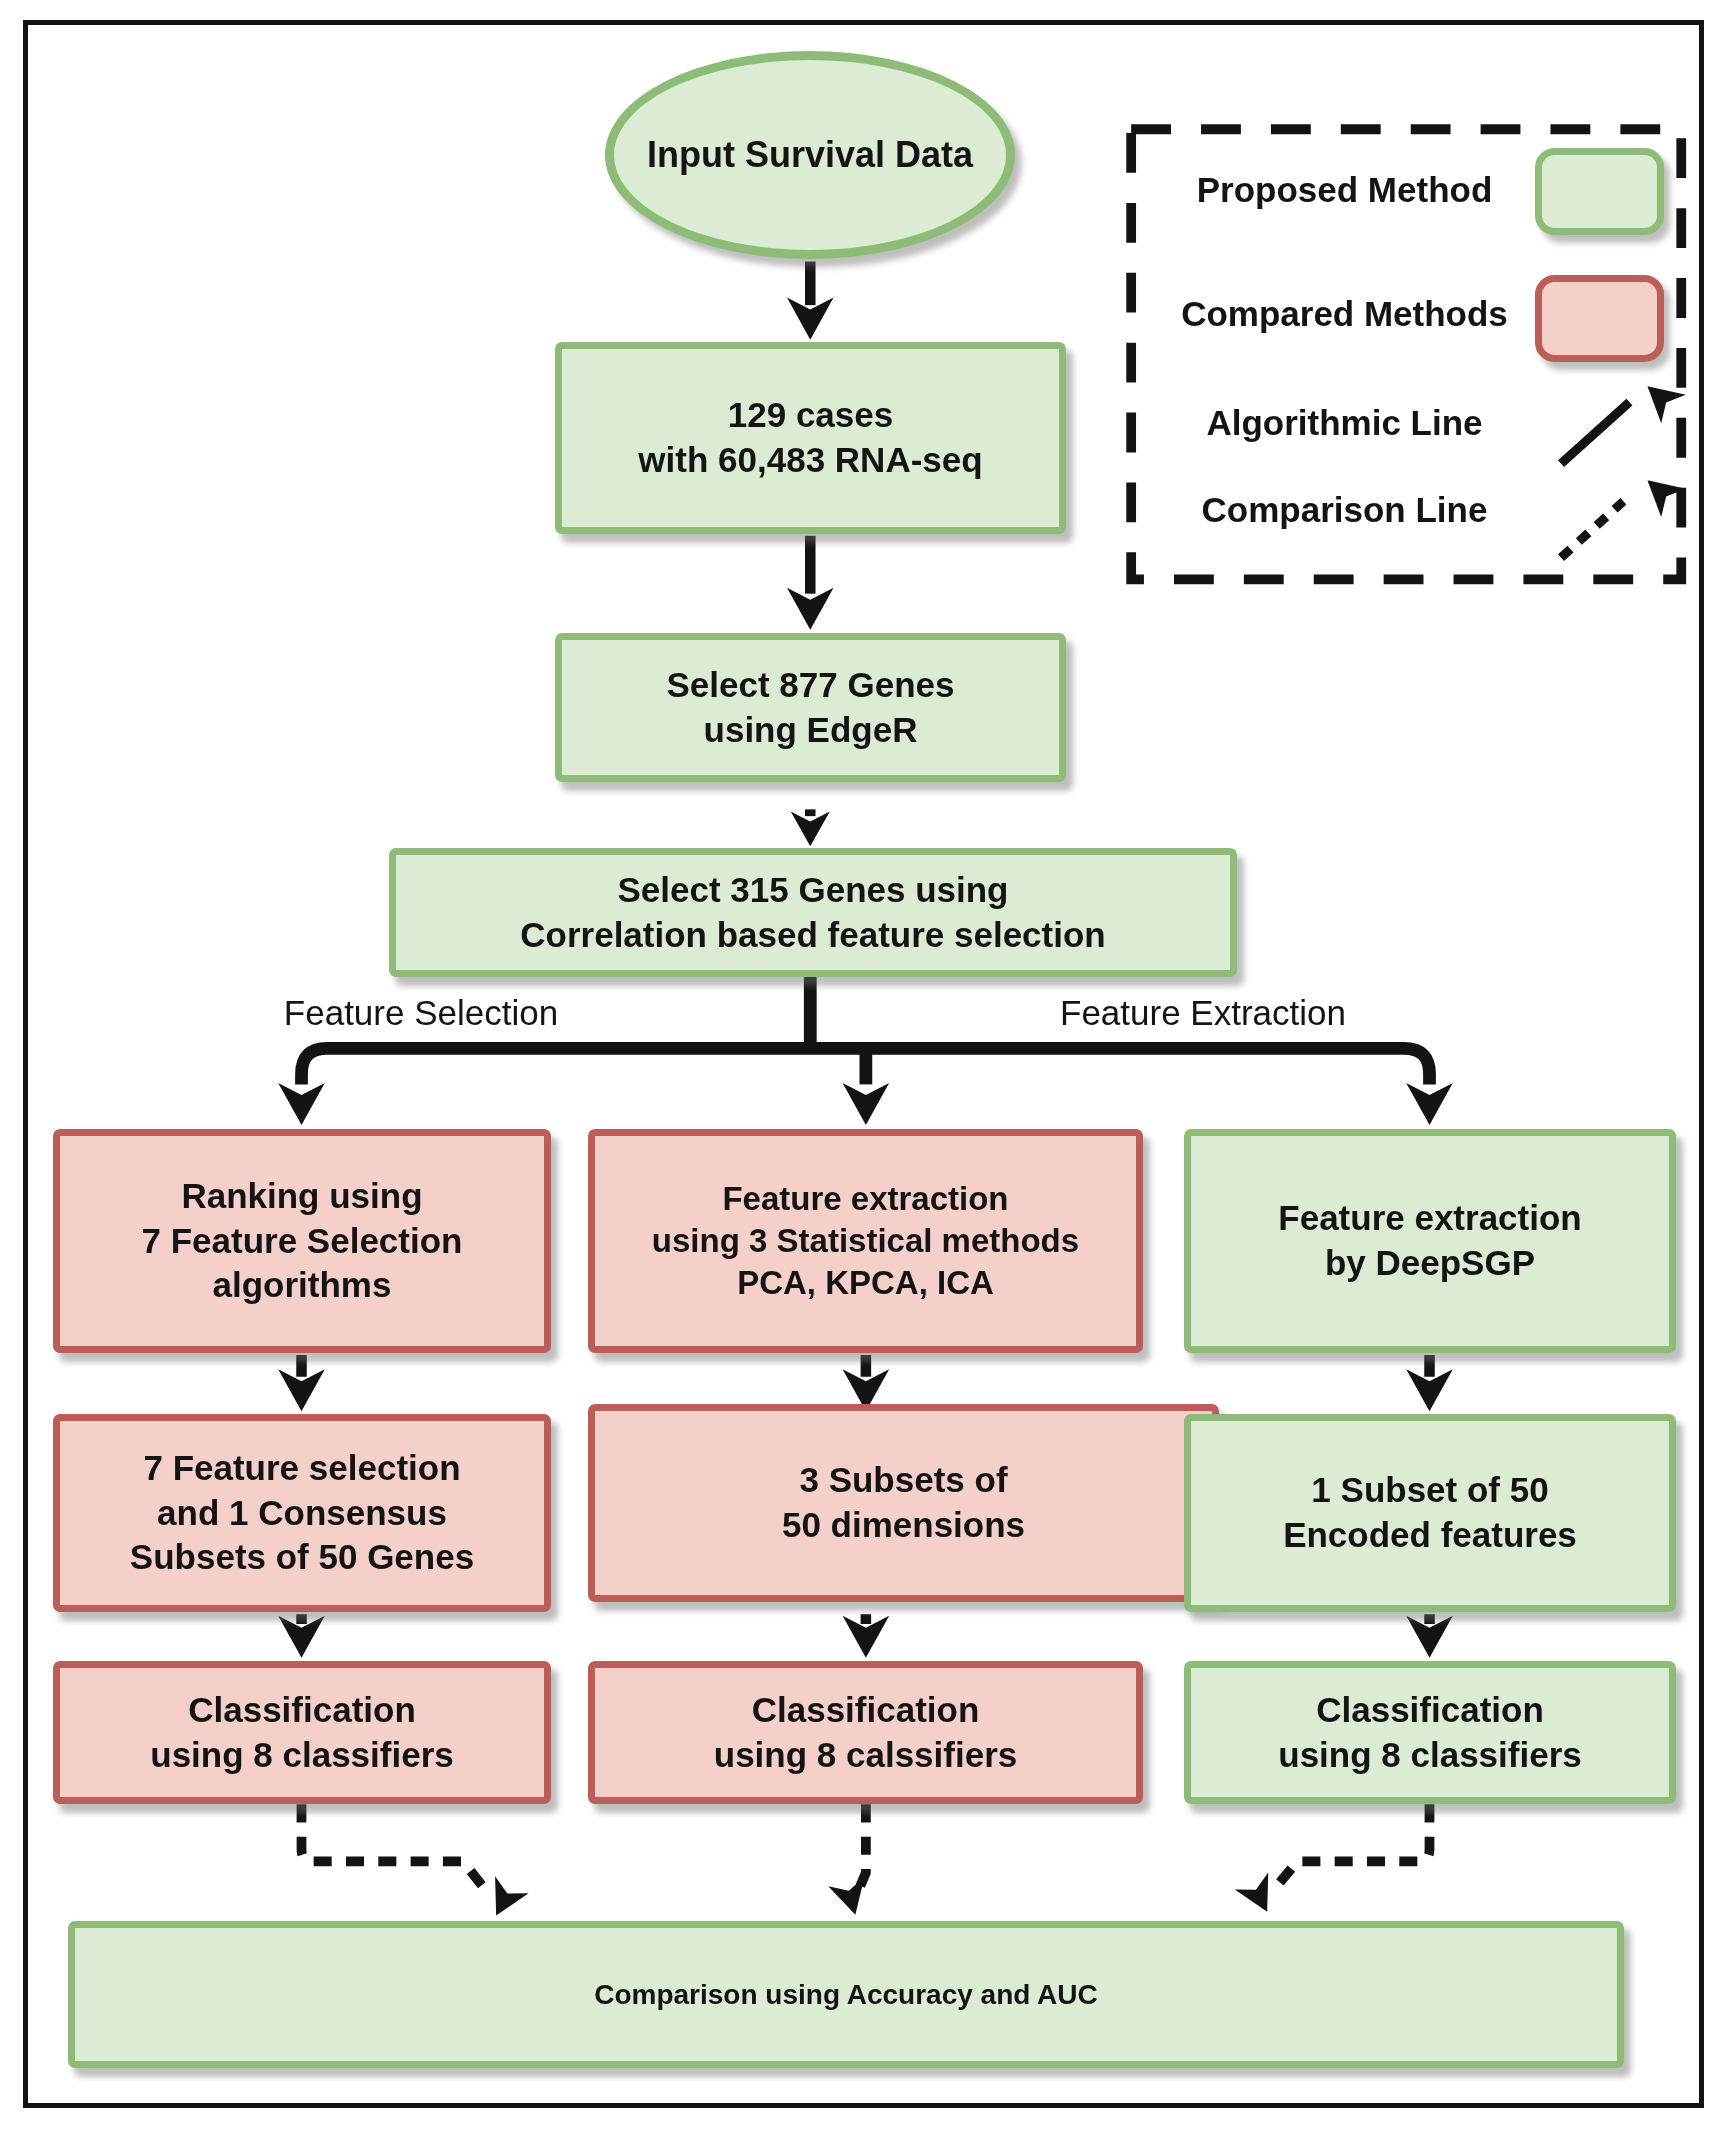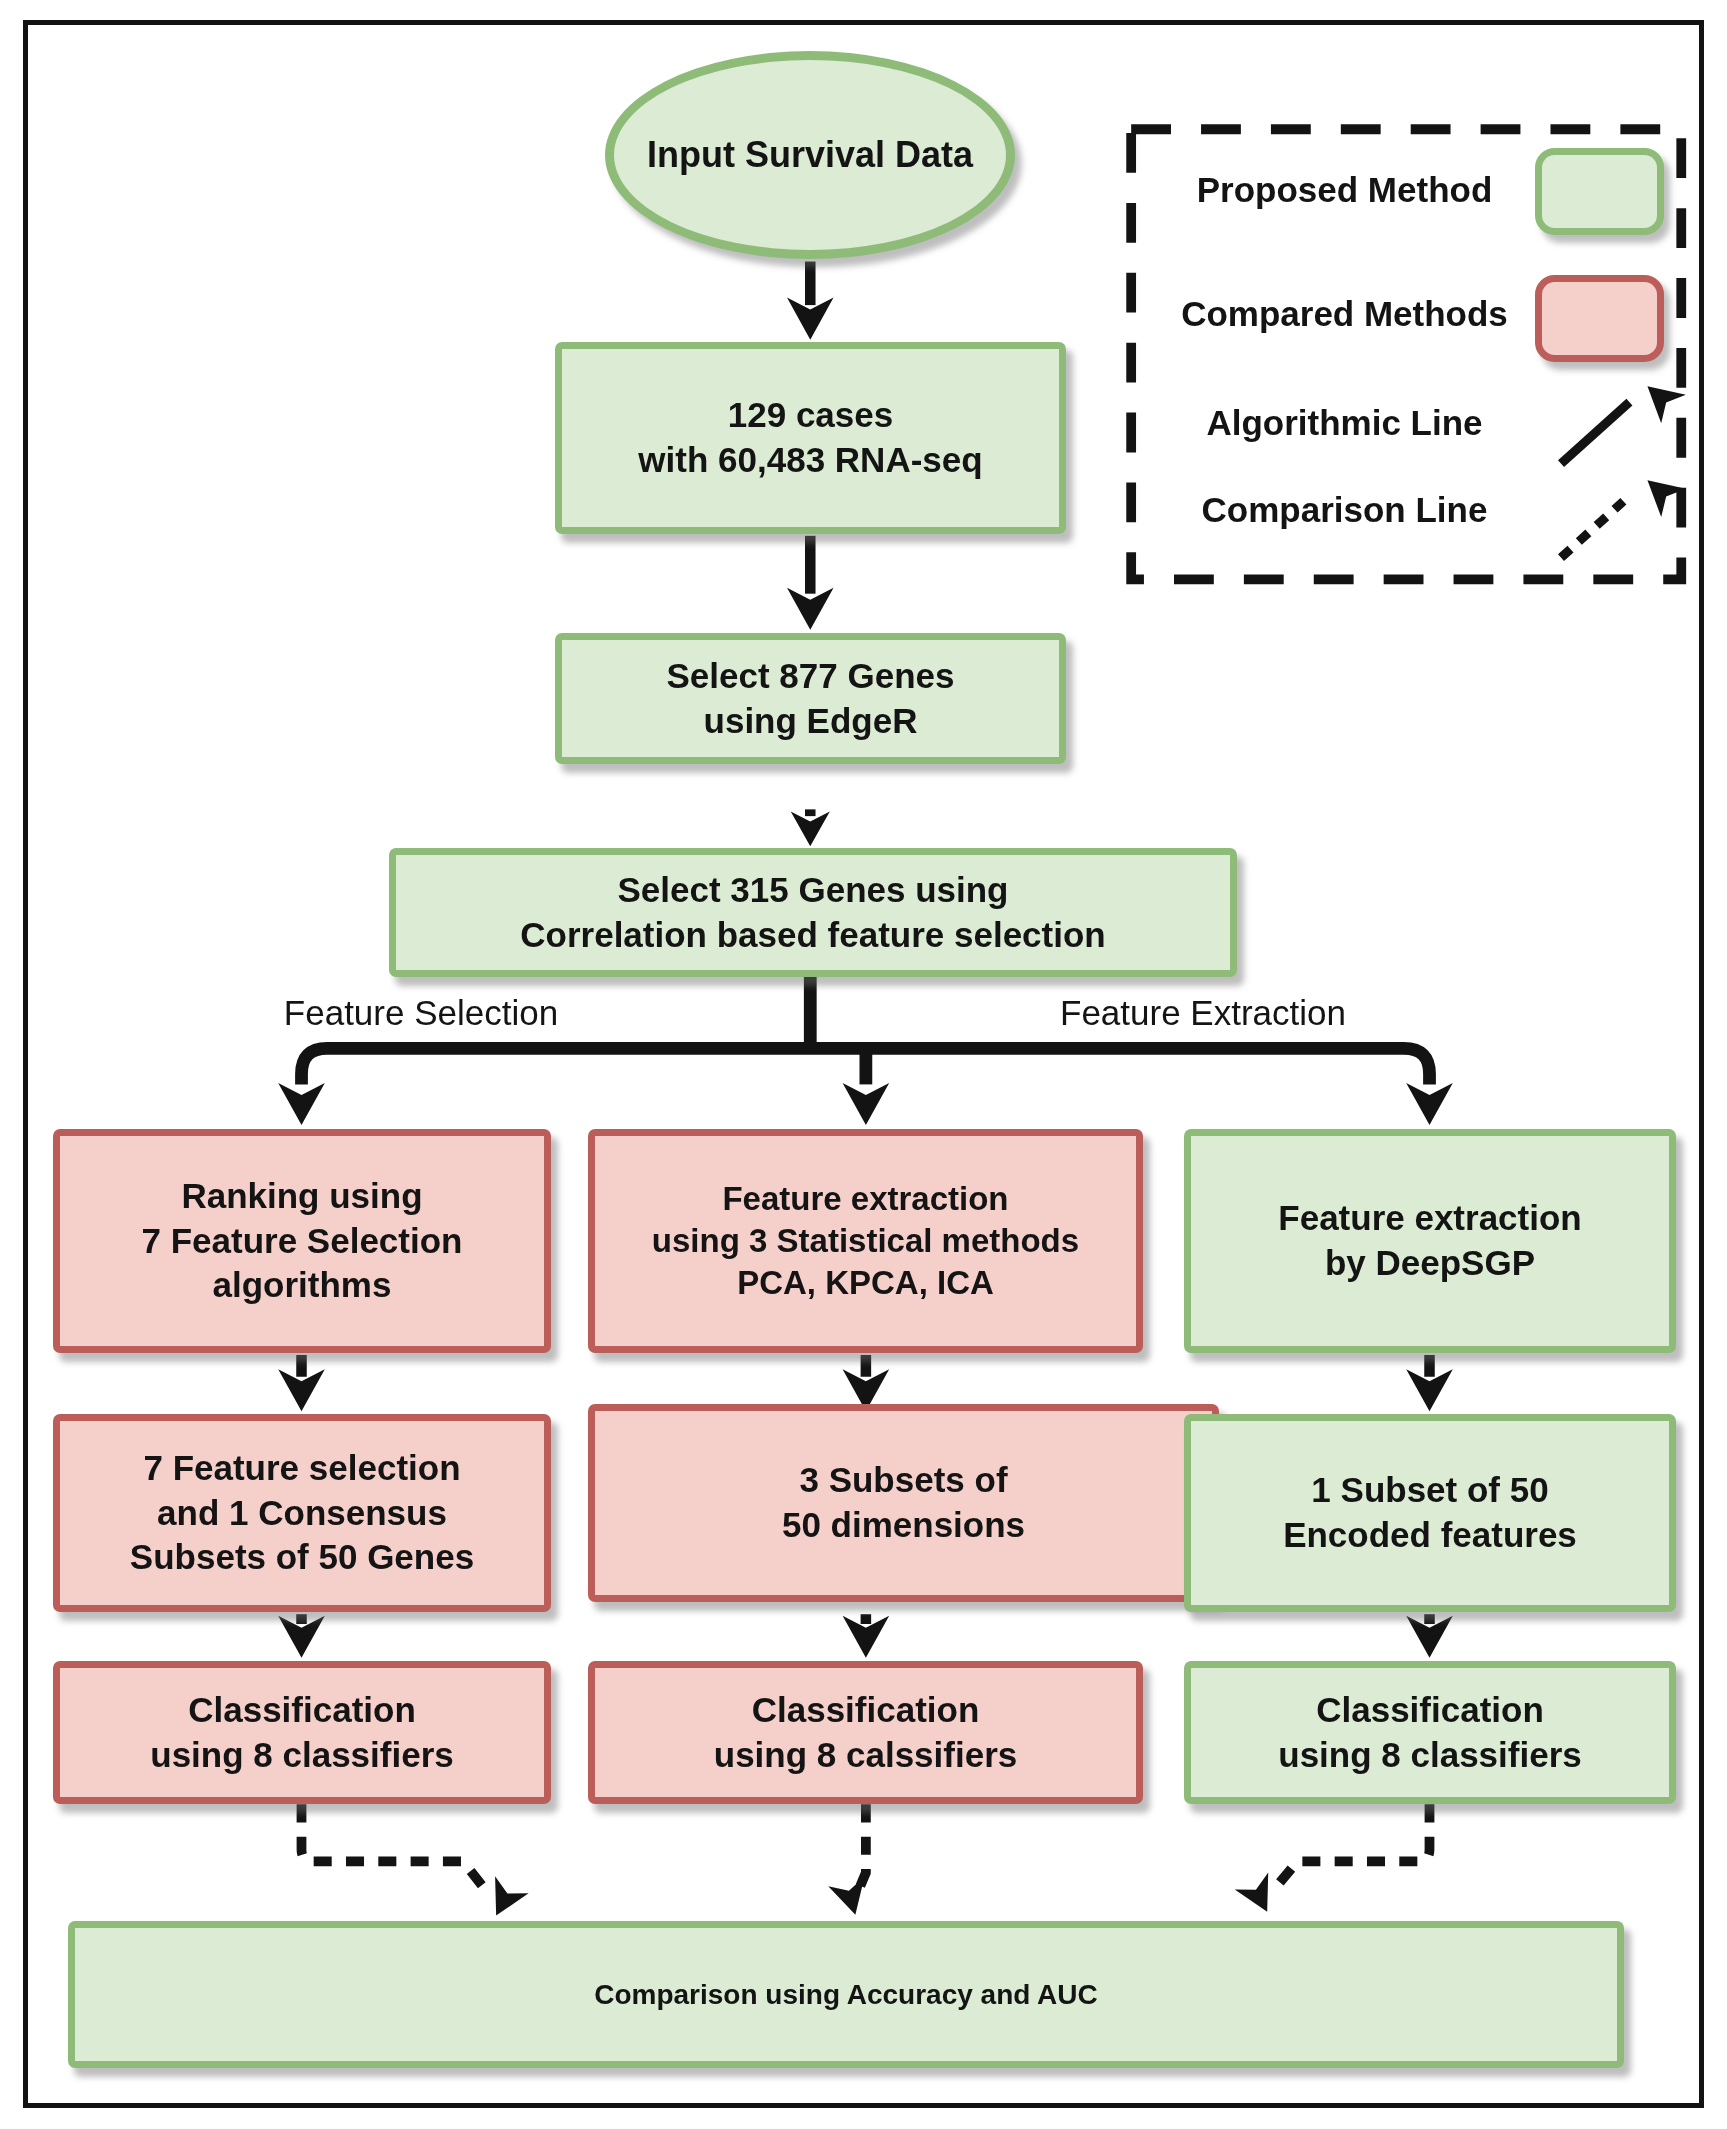--- a/index.html
+++ b/index.html
@@ -124,21 +124,21 @@
         <path d="M -25 -46 L 0 0 L 25 -46 L 0 -33 Z" transform="translate(2192,639) rotate(131)" stroke="none"></path>
       </g>
     </g>
   </svg>
 
   <div class="node green ellipse" style="left:605px;top:51px;width:410px;height:208px;">Input Survival Data</div>
 
   <div class="node green" style="left:555px;top:342px;width:511px;height:192px;">129 cases
 with 60,483 RNA-seq</div>
 
-  <div class="node green" style="left:555px;top:633px;width:511px;height:131px;">Select 877 Genes
+  <div class="node green" style="left:555px;top:633px;width:511px;height:149px;">Select 877 Genes
 using EdgeR</div>
 
   <div class="node green" style="left:389px;top:848px;width:848px;height:129px;">Select 315 Genes using
 Correlation based feature selection</div>
 
   <div class="branch-label" style="left:188px;top:992px;width:466px;height:42px;">Feature Selection</div>
   <div class="branch-label" style="left:970px;top:992px;width:466px;height:42px;">Feature Extraction</div>
 
   <div class="node red" style="left:53px;top:1129px;width:498px;height:224px;">Ranking using
 7 Feature Selection

